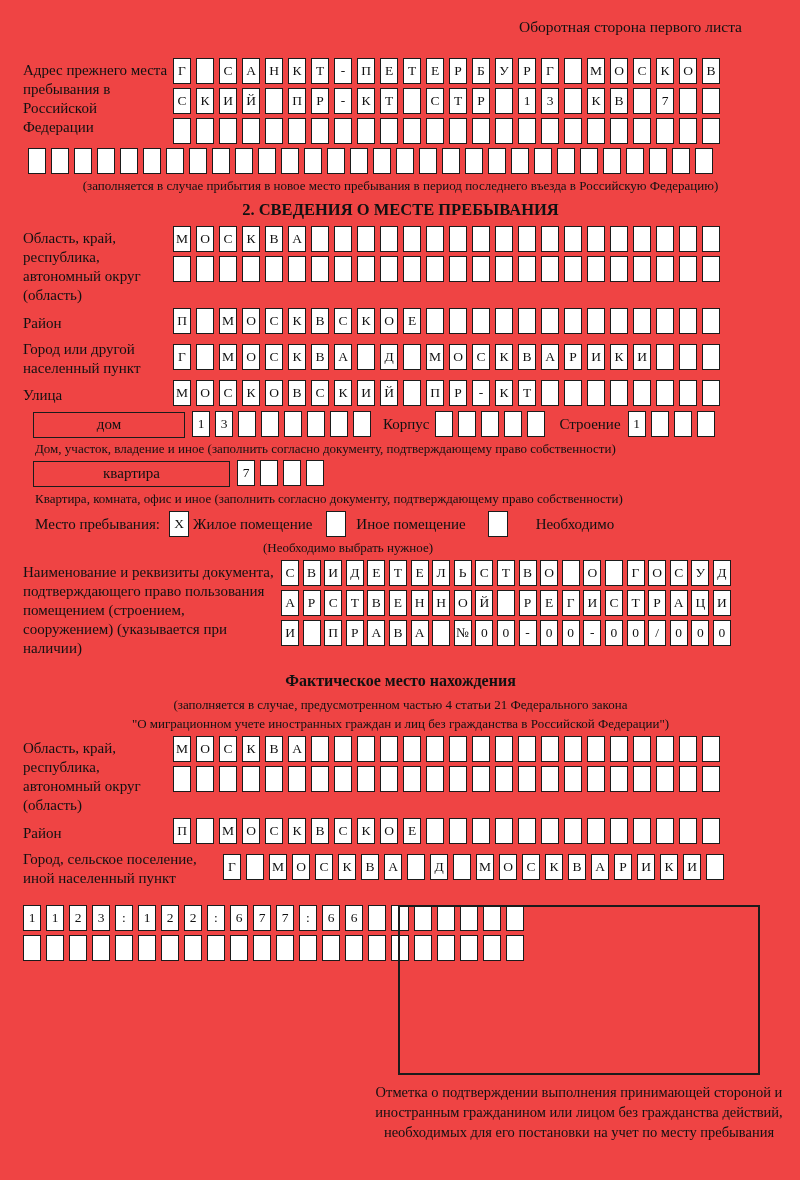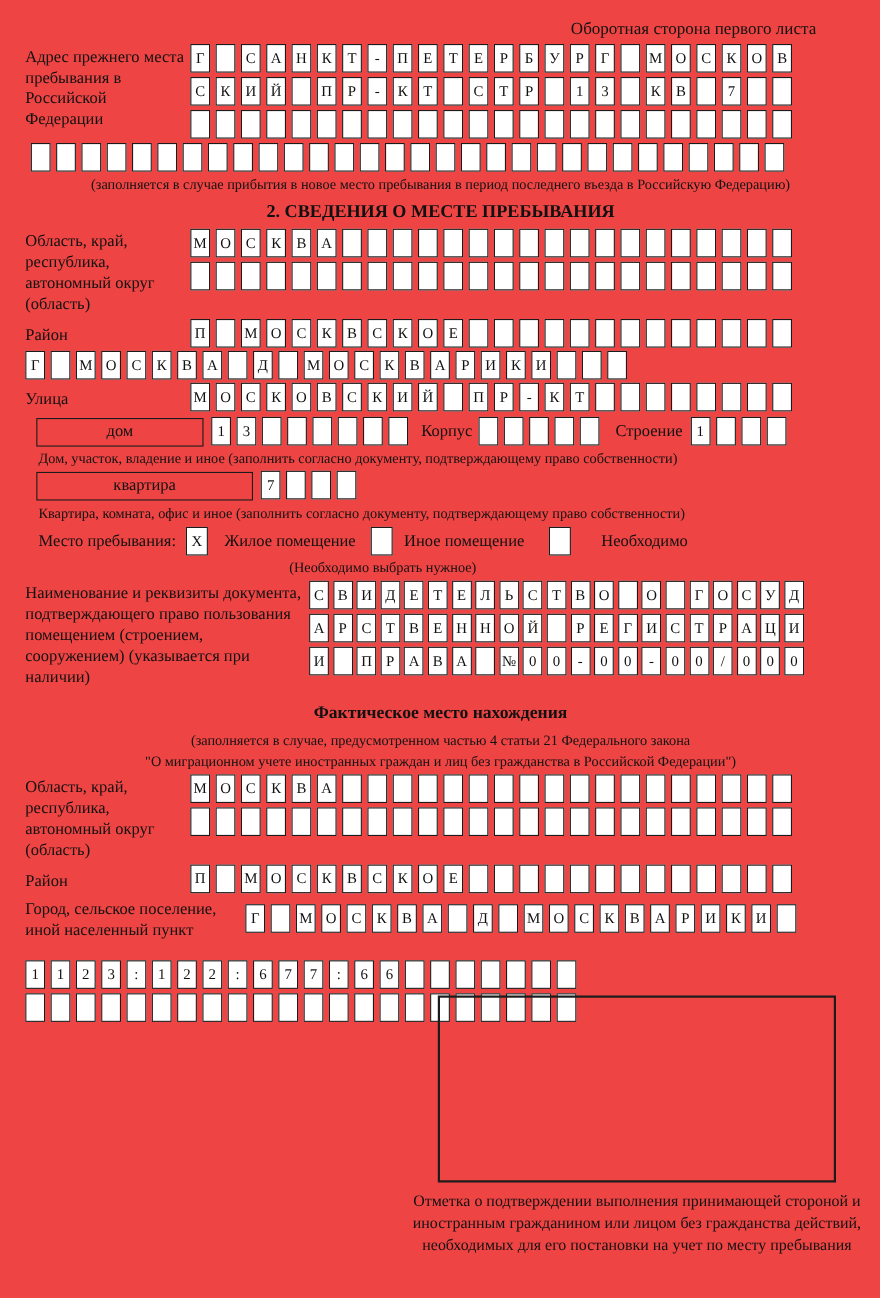--- a/index.html
+++ b/index.html
@@ -41,21 +41,21 @@
     height:24px;border:1.5px solid #1b1b1b;
     display:flex;align-items:center;justify-content:center;
     font-size:15px;
   }
   .inline-row{display:flex;align-items:center;}
   .lbl{font-size:15px;line-height:19px;}
   .stamp-area{position:absolute;left:350px;top:905px;width:458px;}
   .stamp-box{width:362px;height:170px;border:2px solid #1b1b1b;margin:0 auto;box-sizing:border-box;}
   .stamp-caption{margin-top:7px;font-size:14.5px;line-height:20px;text-align:center;}
   .mt2{margin-top:2px;}.mt3{margin-top:3px;}.mt4{margin-top:4px;}
-  .mt6{margin-top:6px;}.mt10{margin-top:4px;}
+  .mt6{margin-top:6px;}.mt10{margin-top:22px;}
 </style>
 </head>
 <body>
 
 <div class="page">
 
   <div class="backside-note">Оборотная сторона первого листа</div>
 
   <div class="field mt10">
     <div class="flabel">Адрес прежнего места пребывания в Российской Федерации</div>
@@ -258,20 +258,21 @@
         <span class="cell"></span>
         <span class="cell"></span>
         <span class="cell"></span>
         <span class="cell"></span>
         <span class="cell"></span>
         <span class="cell"></span>
       </div>
   </div>
 
   <div class="field vcenter mt2">
+    <div class="flabel">Город или другой населенный пункт</div>
     <div class="boxrow">
         <span class="cell">Г</span>
         <span class="cell"></span>
         <span class="cell">М</span>
         <span class="cell">О</span>
         <span class="cell">С</span>
         <span class="cell">К</span>
         <span class="cell">В</span>
         <span class="cell">А</span>
         <span class="cell"></span>
@@ -360,21 +361,21 @@
         <span class="cell"></span>
         <span class="cell"></span>
         <span class="cell"></span>
       </div>
   </div>
   <div class="caption mt3" style="margin-left:12px;">Квартира, комната, офис и иное (заполнить согласно документу, подтверждающему право собственности)</div>
 
   <div class="inline-row mt4">
     <div class="lbl" style="margin-left:12px;">Место пребывания:</div>
     <span class="cell" style="margin-left:9px;flex-basis:18px;width:18px;">X</span>
-    <div class="lbl" style="margin-left:15px;">Жилое помещение</div>
+    <div class="lbl" style="margin-left:4px;">Жилое помещение</div>
     <span class="cell" style="margin-left:14px;flex-basis:18px;width:18px;"></span>
     <div class="lbl" style="margin-left:10px;">Иное помещение</div>
     <span class="cell" style="margin-left:22px;flex-basis:18px;width:18px;"></span>
     <div class="lbl" style="margin-left:28px;">Необходимо</div>
   </div>
   <div class="caption mt2" style="width:650px;text-align:center;">(Необходимо выбрать нужное)</div>
 
   <div class="field mt4">
     <div class="flabel xwide">Наименование и реквизиты документа, подтверждающего право пользования помещением (строением, сооружением) (указывается при наличии)</div>
     <div class="frows">

